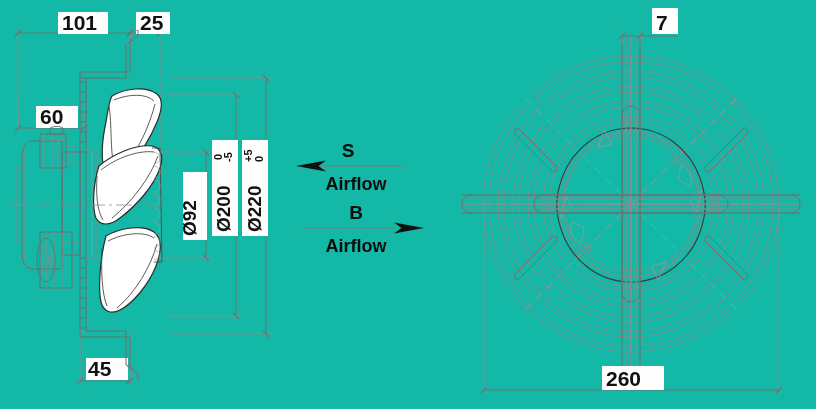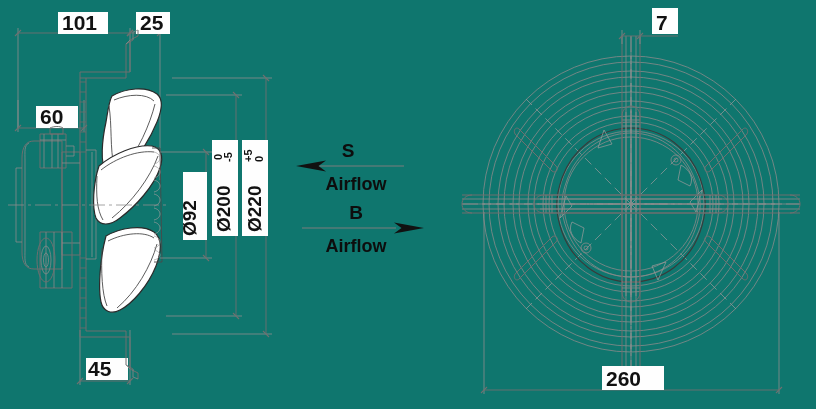--- a/index.html
+++ b/index.html
@@ -8,21 +8,21 @@
     padding: 0;
     background: #ffffff;
   }
   body {
     font-family: "Liberation Sans", sans-serif;
   }
   #drawing-root {
     position: relative;
     width: 816px;
     height: 409px;
-    background: #0f766e;
+    background: #14b8a6;
     overflow: hidden;
   }
   #drawing-svg {
     position: absolute;
     left: 0;
     top: 0;
     width: 816px;
     height: 409px;
   }
   .dim-text {

